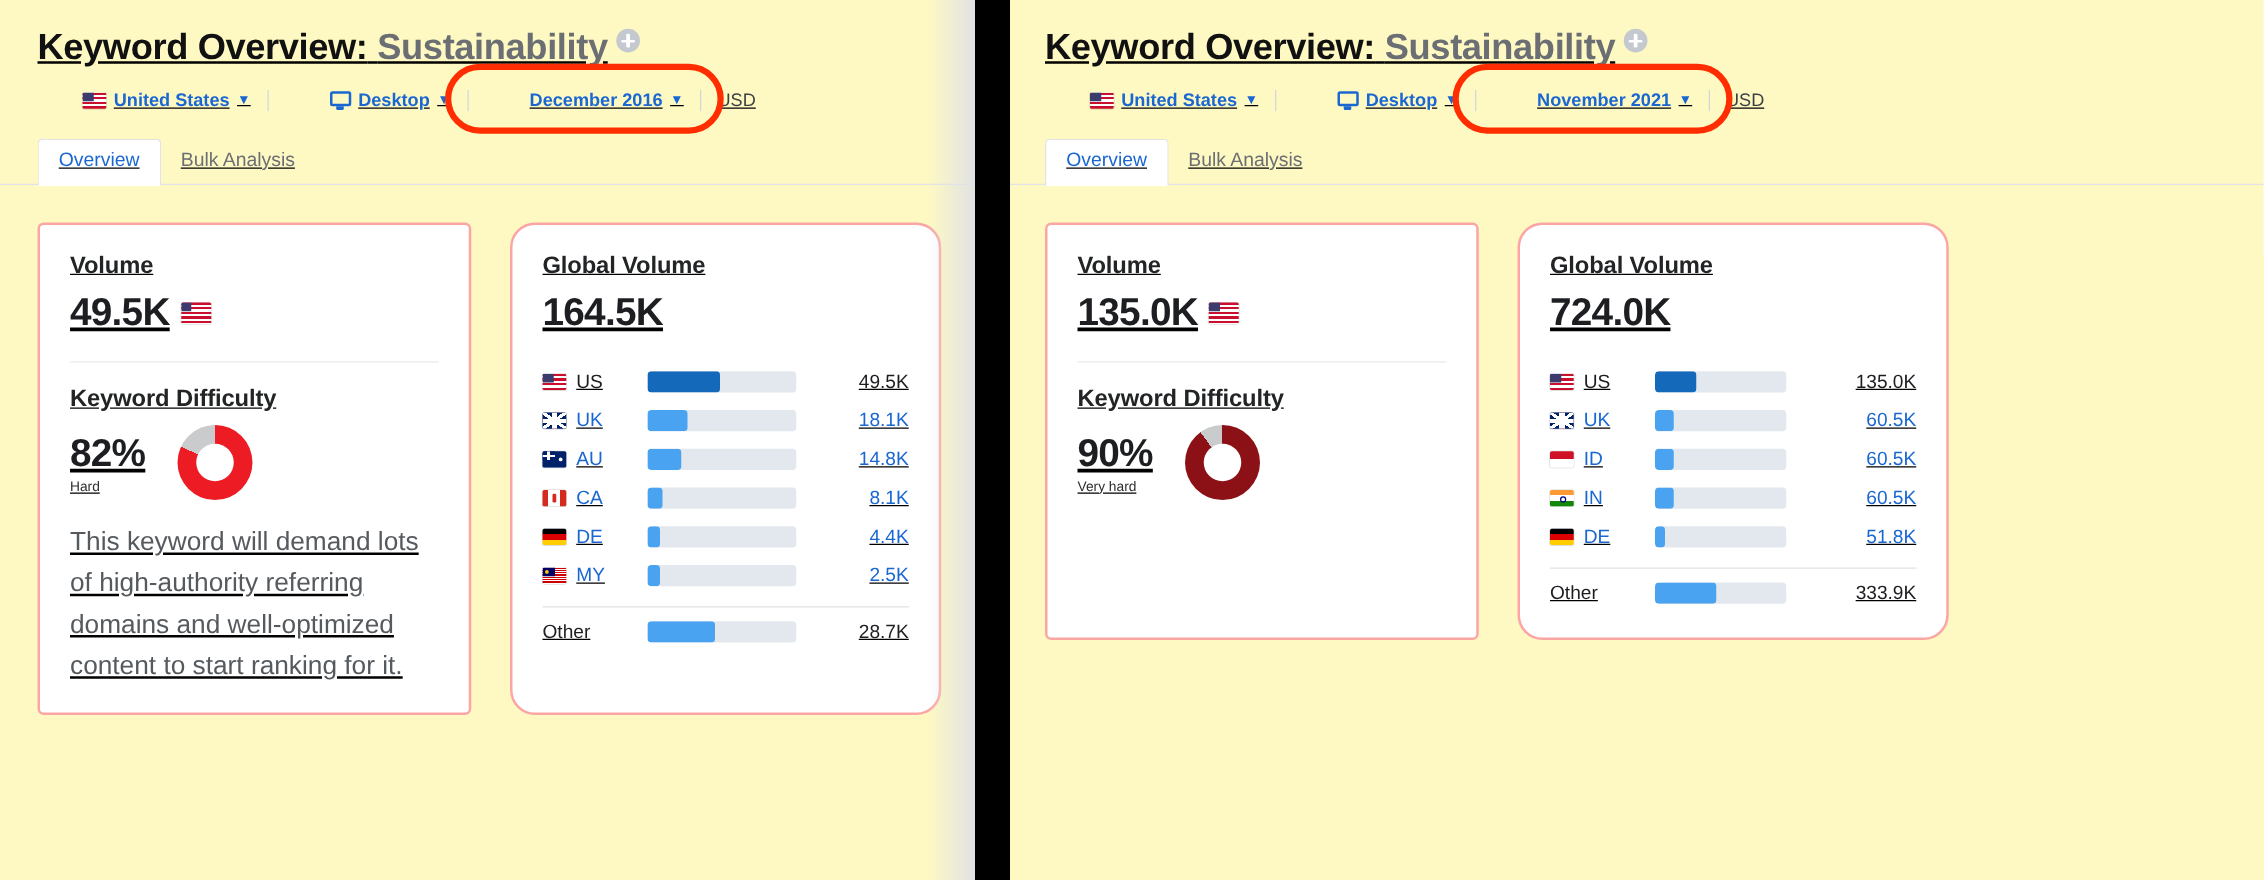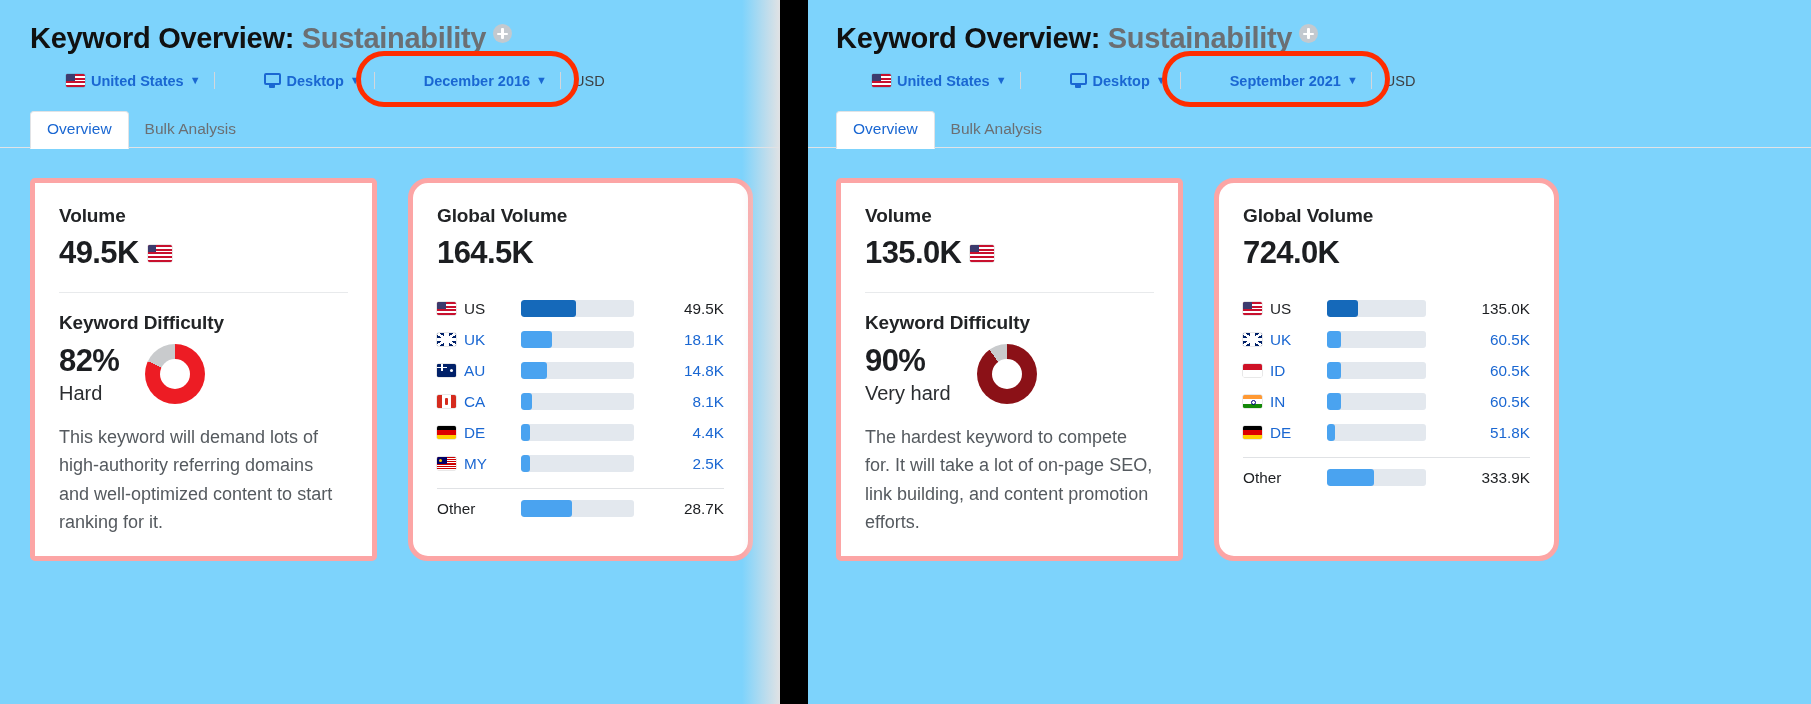--- a/index.html
+++ b/index.html
@@ -5,21 +5,21 @@
   * { box-sizing: border-box; margin: 0; padding: 0; }
   html, body {
     width: 1811px; height: 704px;
     background: #ffffff;
     font-family: "Liberation Sans", "DejaVu Sans", sans-serif;
     overflow: hidden;
   }
   .stage { position: relative; width: 1811px; height: 704px; display: flex; }
 
   
-  .panel { position: relative; height: 704px; background: #7dd3fc; overflow: hidden; }
+  .panel { position: relative; height: 704px; background: #fef9c3; overflow: hidden; text-decoration: underline; }
   .panel-left  { width: 780px; }
   .gutter      { width: 28px; height: 704px; background: #000000; flex: 0 0 28px; }
   .panel-right { width: 1003px; }
 
   
   .fade-edge {
     position: absolute; top: 0; right: 0; width: 38px; height: 704px;
     background: linear-gradient(to right, rgba(255,255,255,0), rgba(225,226,228,1));
     pointer-events: none;
   }
@@ -184,48 +184,48 @@
   }
   .tab.active {
     color: #1a67d2; background: #ffffff;
     border: 1px solid #e1e3e6; border-bottom: 1px solid #ffffff;
     border-radius: 4px 4px 0 0; margin-bottom: -1px;
   }
 
   
   .cards { display: flex; gap: 31px; margin-top: 30px; }
   .card {
-    background: #ffffff; border: 5px solid #fca5a5; border-radius: 5px;
+    background: #ffffff; border: 2px solid #fca5a5; border-radius: 5px;
     padding: 22px 24px 20px 24px;
   }
   .card-volume { width: 347px; }
   .card-global { width: 345px; border-radius: 20px; }
   .panel-right .card-volume { width: 347px; }
   .panel-right .card-global { width: 345px; }
 
   .card-label { font-size: 19px; font-weight: bold; color: #222426; letter-spacing: -0.1px; }
   .big-number {
     font-size: 31px; font-weight: bold; color: #1c1e21;
     margin-top: 8px; letter-spacing: -0.6px; display: flex; align-items: center; gap: 9px;
   }
   .big-number .flag { width: 24px; height: 17px; }
   .card-divider { height: 1px; background: #e8eaec; margin: 21px 0 19px 0; }
 
   .kd-row { display: flex; align-items: center; gap: 26px; margin-top: 9px; }
   .kd-left { display: flex; flex-direction: column; }
   .kd-pct { font-size: 31px; font-weight: bold; color: #1c1e21; letter-spacing: -0.6px; }
-  .kd-word { font-size: 20px; color: #2b2d30; margin-top: 3px; }
+  .kd-word { font-size: 11px; color: #2b2d30; margin-top: 3px; }
   .donut { width: 60px; height: 60px; border-radius: 50%; position: relative; }
   .donut::after {
     content: ""; position: absolute; left: 50%; top: 50%;
     transform: translate(-50%, -50%);
     width: 30px; height: 30px; border-radius: 50%; background: #ffffff;
   }
   .kd-desc {
-    margin-top: 18px; font-size: 18px; line-height: 1.57; color: #555a5f;
+    margin-top: 18px; font-size: 21px; line-height: 1.57; color: #555a5f;
     max-width: 300px;
   }
 
   
   .gv-list { margin-top: 22px; }
   .gv-row {
     display: grid; grid-template-columns: 56px 1fr 62px;
     align-items: center; column-gap: 28px; height: 31px;
   }
   .panel-right .gv-row { grid-template-columns: 56px 1fr 76px; }
@@ -405,21 +405,21 @@
         <div class="filter-sep"></div>
         <div class="filter-item">
           <span class="monitor-icon"></span>
           <span>Desktop</span>
           <span class="caret">▼</span>
         </div>
         <div class="filter-sep"></div>
         <div class="date-wrap">
           <div class="date-oval"></div>
           <div class="filter-item">
-            <span>September 2021</span>
+            <span>November 2021</span>
             <span class="caret">▼</span>
           </div>
         </div>
         <div class="filter-sep"></div>
         <div class="usd-label">USD</div>
       </div>
 
       <div class="tabs">
         <div class="tabs-underline"></div>
         <div class="tab active">Overview</div>
@@ -436,21 +436,20 @@
           </div>
           <div class="card-divider"></div>
           <div class="card-label">Keyword Difficulty</div>
           <div class="kd-row">
             <div class="kd-left">
               <div class="kd-pct">90%</div>
               <div class="kd-word">Very hard</div>
             </div>
             <div class="donut" style="background: conic-gradient(rgb(139, 17, 23) 0deg, rgb(139, 17, 23) 324deg, rgb(201, 203, 205) 324deg, rgb(201, 203, 205) 360deg);"></div>
           </div>
-          <div class="kd-desc">The hardest keyword to compete for. It will take a lot of on-page SEO, link building, and content promotion efforts.</div>
         </div>
 
         <div class="card card-global">
           <div class="card-label">Global Volume</div>
           <div class="big-number">724.0K</div>
           <div class="gv-list">
               <div class="gv-row primary">
                 <div class="gv-country">
                   <span class="flag flag-us"></span>
                   <span class="gv-code">US</span>

